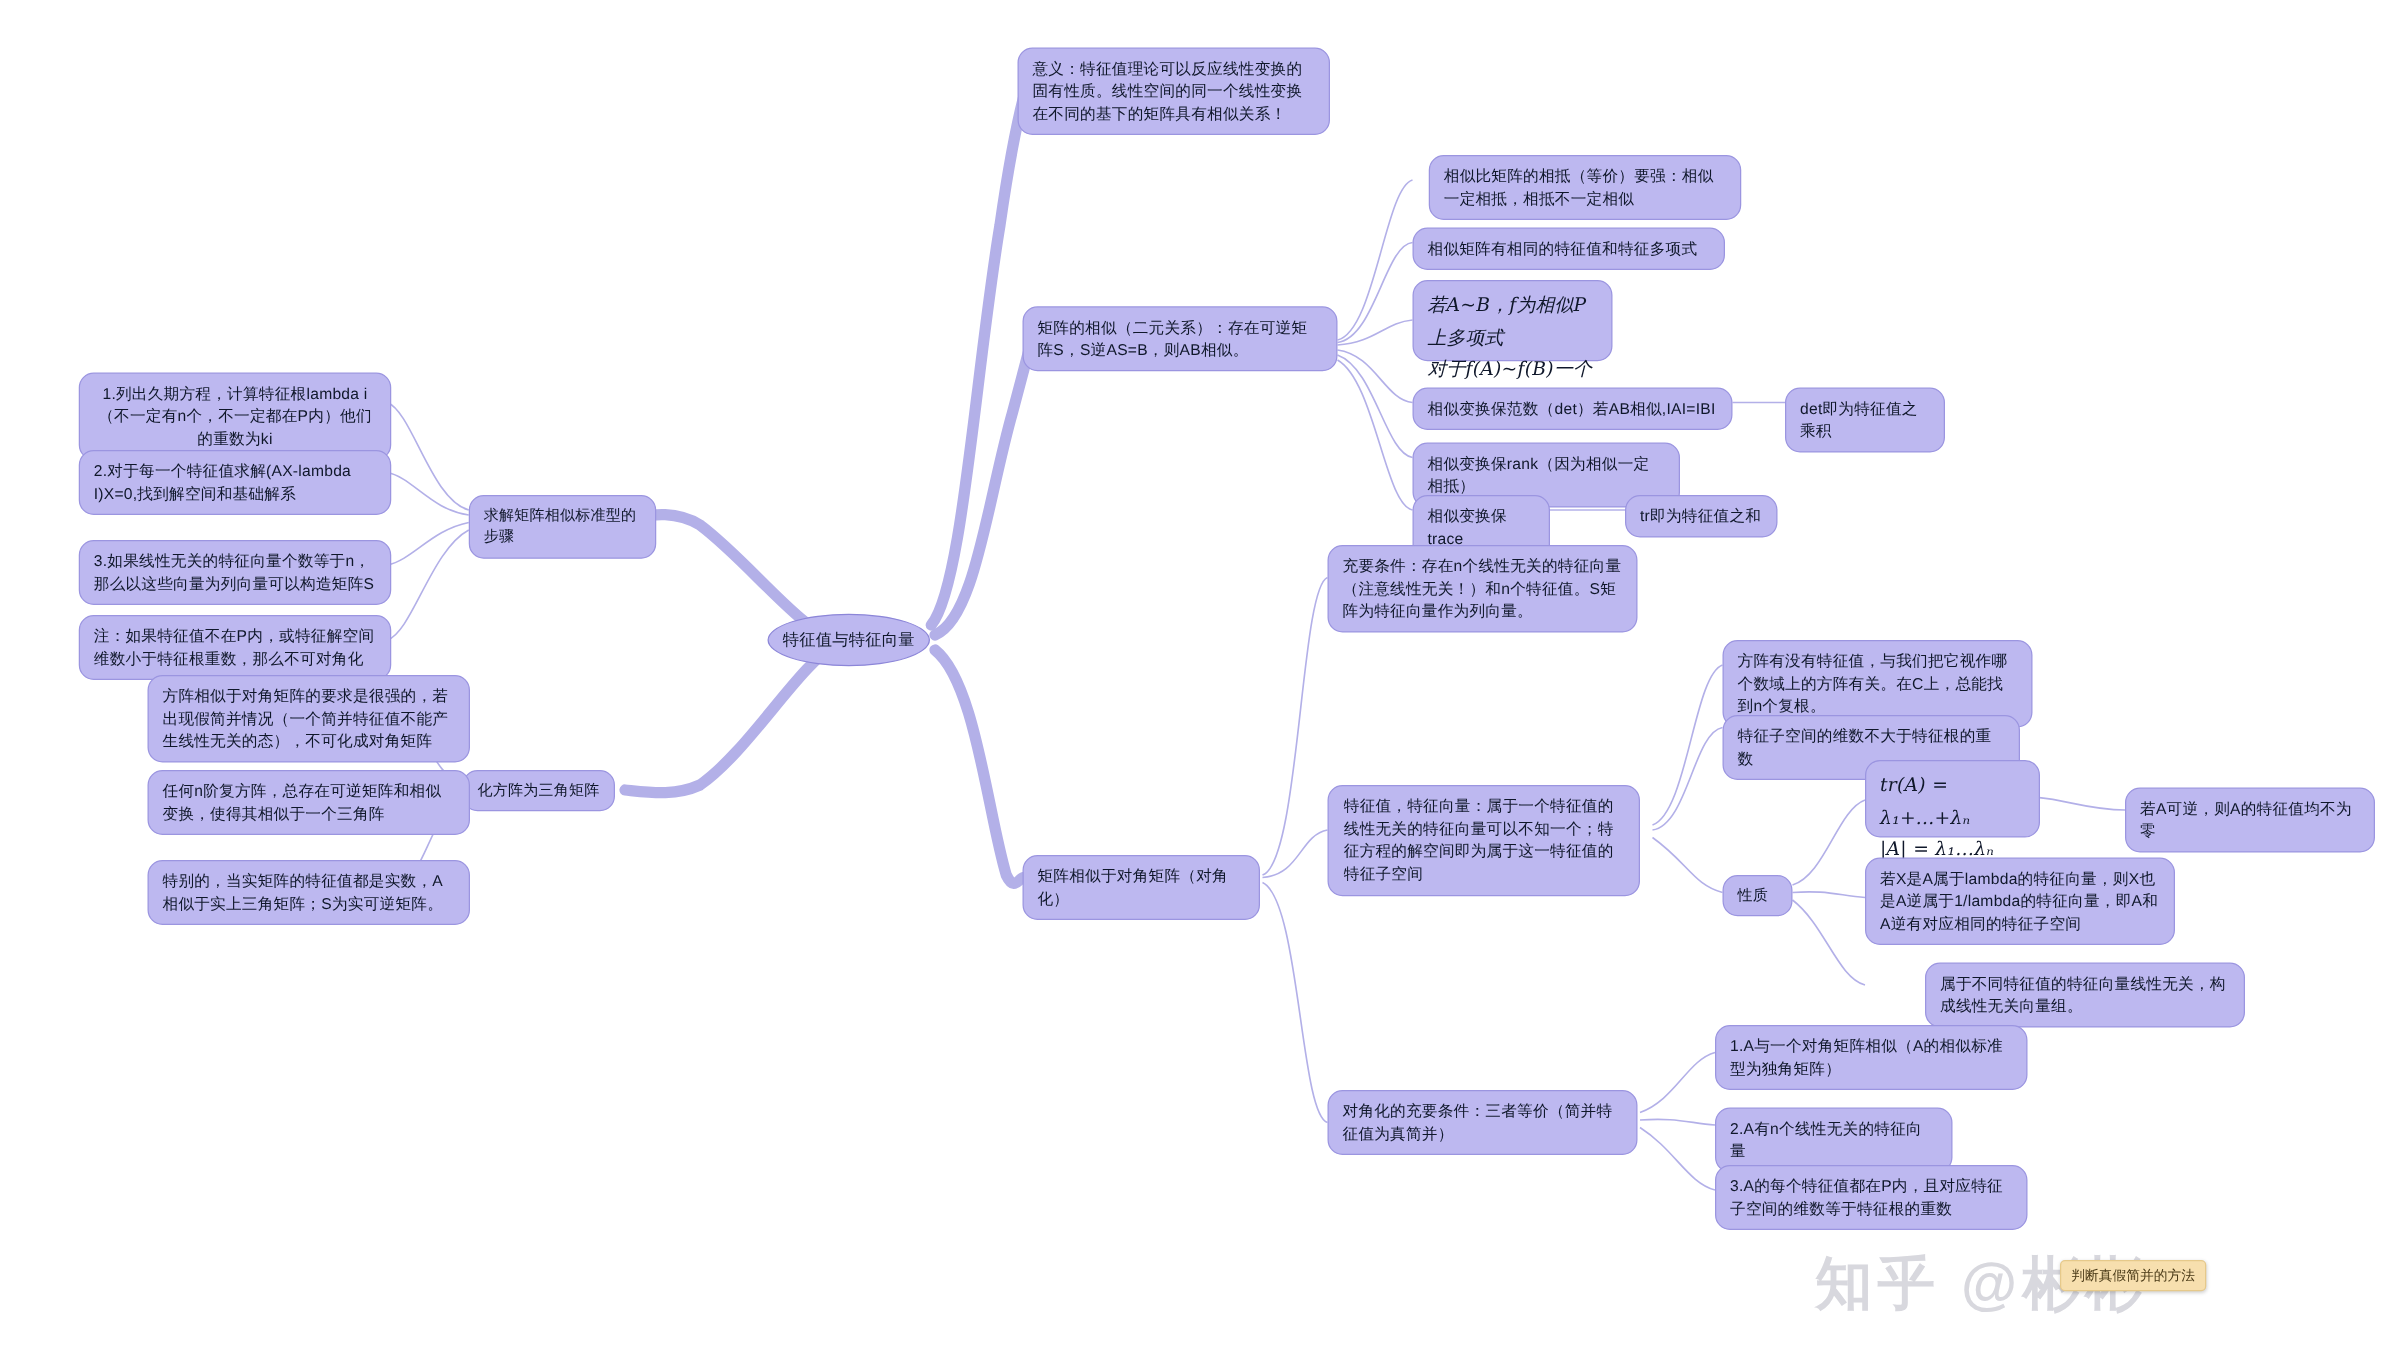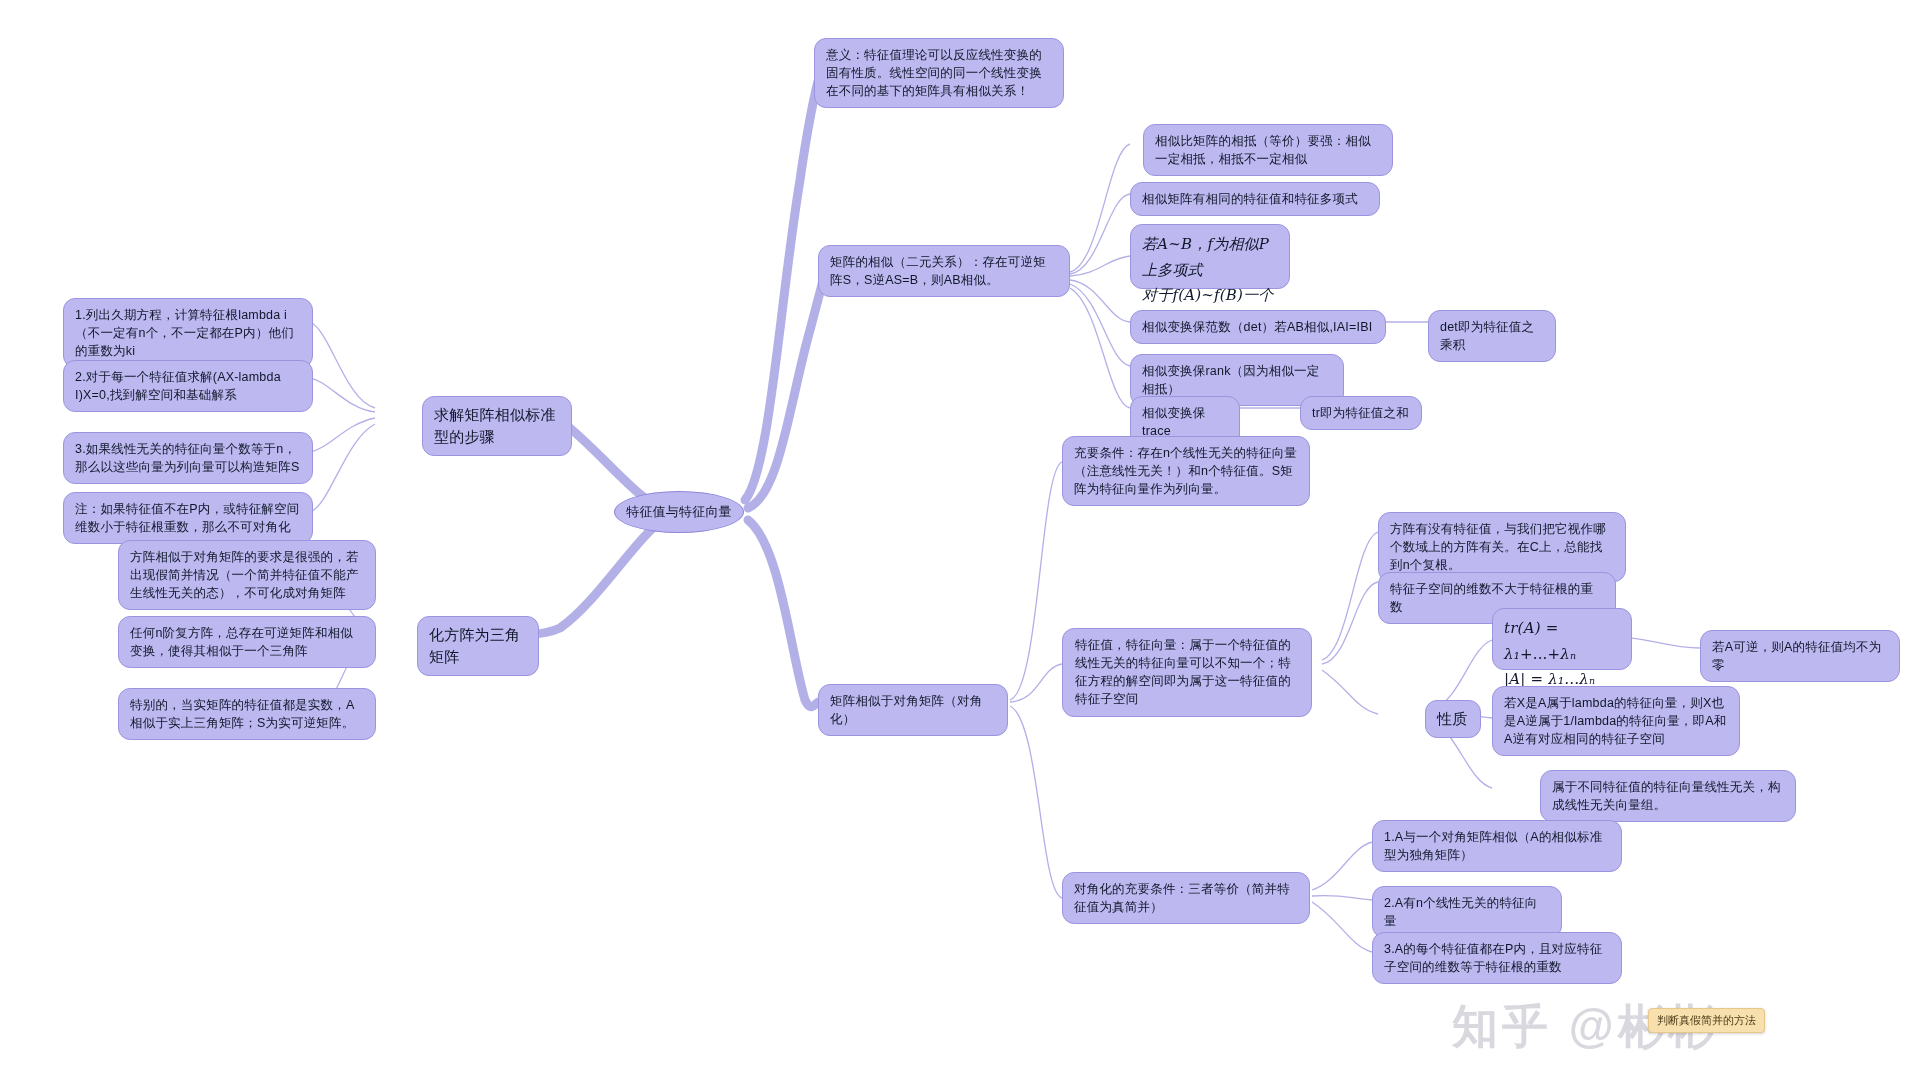--- a/index.html
+++ b/index.html
@@ -11,21 +11,21 @@
   .node{position:absolute;box-sizing:border-box;
         background:#bdb8f0;border:1px solid #9b95e0;border-radius:12px;
         color:#0f172a;line-height:1.45;letter-spacing:.2px;
         padding:7px 11px;font-size:12.5px;}
   .root{background:#bdb8f0;border:1px solid #8c86d8;border-radius:50%;
         display:flex;align-items:center;justify-content:center;
         font-size:13px;padding:0;text-align:center;}
   .hand{font-family:"DejaVu Serif",serif;font-style:italic;
         font-size:15px;line-height:1.7;transform:rotate(-3deg);
         transform-origin:left top;white-space:pre-line;}
-  .branch{font-size:15px;margin-left:47px;}
+  .branch{font-size:12px;}
   .wm{position:absolute;color:#d8d8de;font-size:46px;font-weight:bold;
       letter-spacing:4px;user-select:none;}
   .tip{position:absolute;background:#f7dfae;border:1px solid #e6c98a;
        border-radius:4px;color:#4a3a17;font-size:11px;padding:4px 8px;
        box-shadow:0 1px 3px rgba(0,0,0,.18);}
 </style>
 </head>
 <body>
 
 <div id="canvas">
@@ -82,21 +82,21 @@
     <span>特征值与特征向量</span>
   </div>
 
   <div class="node branch" style="left:375px;top:396px;width:150px;">
     <span>求解矩阵相似标准型的步骤</span>
   </div>
   <div class="node branch" style="left:370px;top:616px;width:122px;">
     <span>化方阵为三角矩阵</span>
   </div>
 
-  <div class="node" style="left:63px;top:298px;width:250px;">
+  <div class="node" style="left:63px;top:298px;width:250px;text-align:center;">
     <span>1.列出久期方程，计算特征根lambda i（不一定有n个，不一定都在P内）他们的重数为ki</span>
   </div>
   <div class="node" style="left:63px;top:360px;width:250px;">
     <span>2.对于每一个特征值求解(AX-lambda I)X=0,找到解空间和基础解系</span>
   </div>
   <div class="node" style="left:63px;top:432px;width:250px;">
     <span>3.如果线性无关的特征向量个数等于n，那么以这些向量为列向量可以构造矩阵S</span>
   </div>
   <div class="node" style="left:63px;top:492px;width:250px;">
     <span>注：如果特征值不在P内，或特征解空间维数小于特征根重数，那么不可对角化</span>

